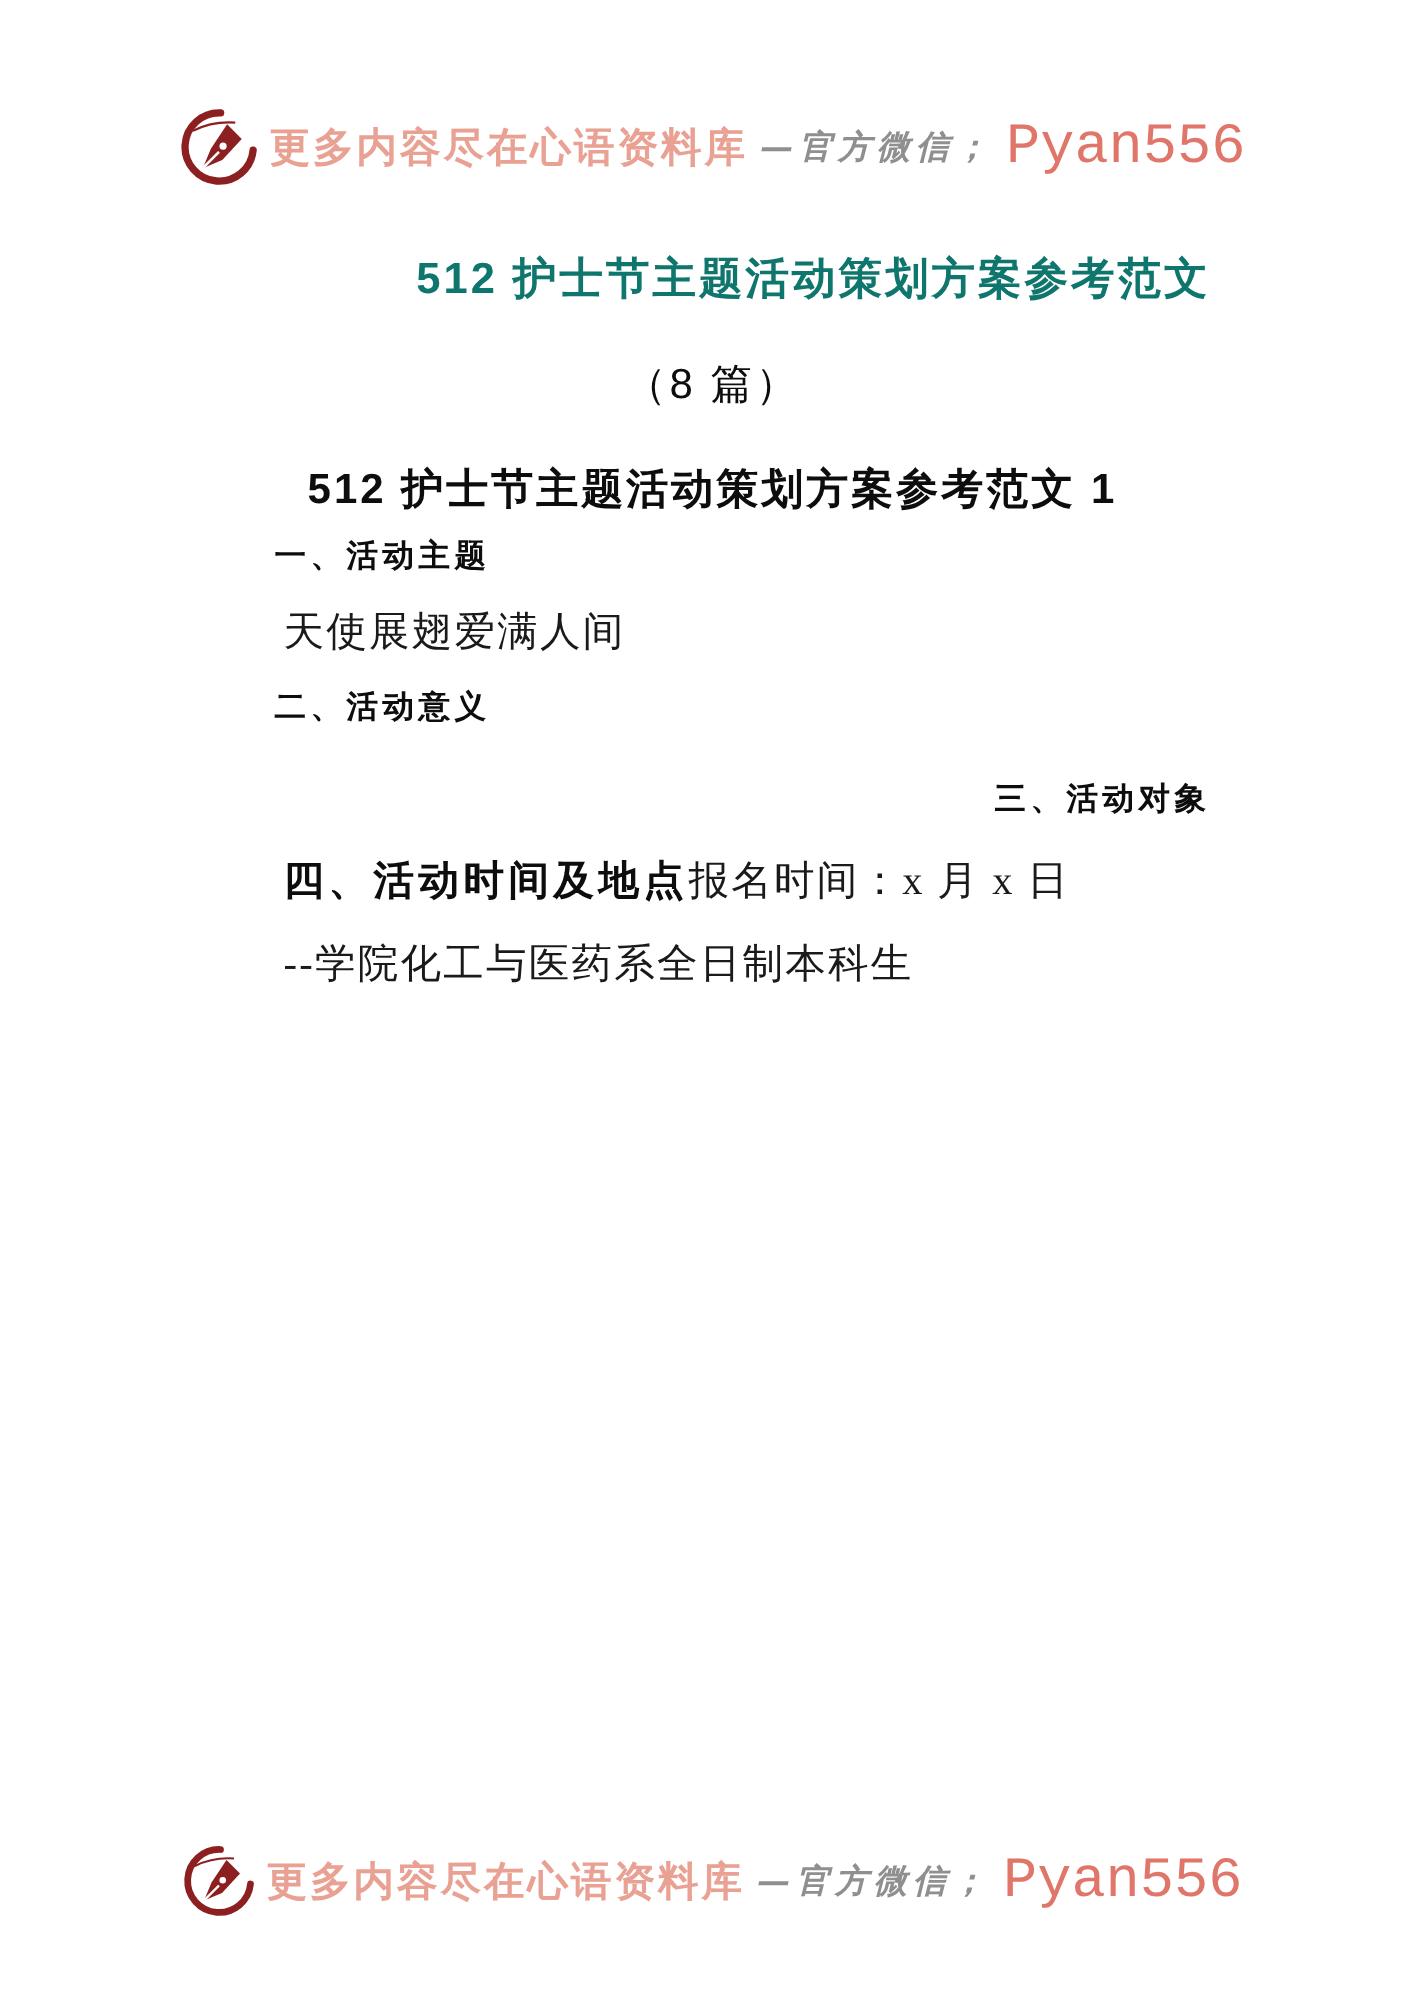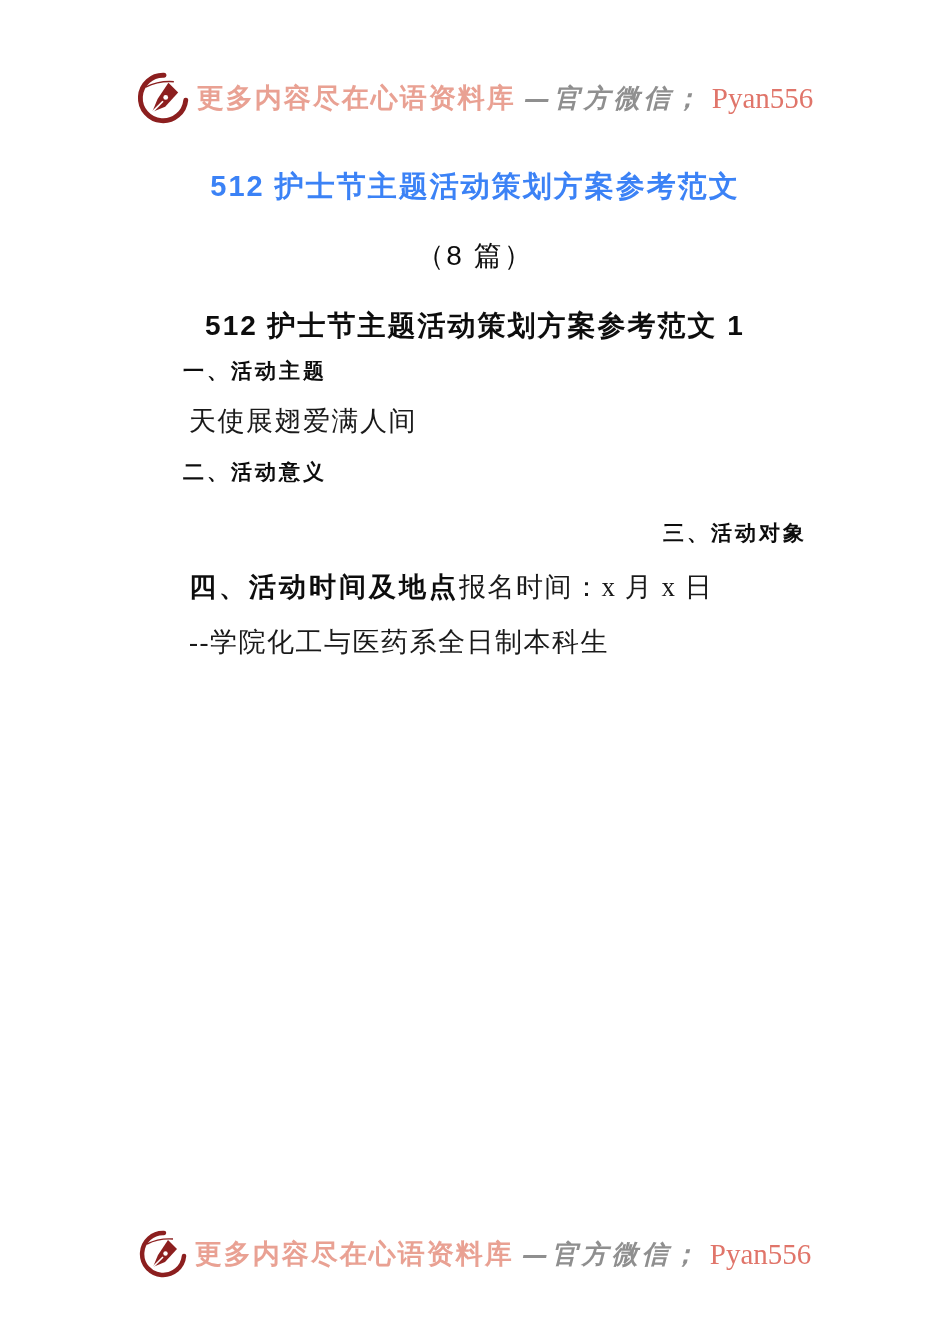--- a/index.html
+++ b/index.html
@@ -28,46 +28,46 @@
   .watermark.footer .wm-logo { width: 48px; height: 48px; }
   .wm-brand {
     color: #e9a193;
     font-size: 27px;
     letter-spacing: 2px;
     font-weight: 600;
     font-family: "Liberation Serif", "DejaVu Serif", serif;
   }
   .wm-wechat {
     color: #8f8f8f;
-    font-size: 26px;
+    font-size: 22px;
     font-style: italic;
     font-weight: 600;
     letter-spacing: 4px;
     font-family: "DejaVu Serif", serif;
     text-align: center;
   }
   .wm-account {
     color: #e0756a;
-    font-size: 29px;
-    font-family: Liberation Serif, serif;
+    font-size: 38px;
+    font-family: Liberation Mono, monospace;
   }
 
   
   .doc {
     margin: 0 143px 0 143px; 
   }
   .doc-title {
     margin: 40px 0 0 0;
-    text-align: center;
+    text-align: right;
     font-size: 29px;
     font-weight: 700;
     letter-spacing: 2px;
     line-height: 44px;
     font-family: "Liberation Sans", "DejaVu Sans", sans-serif;
-    color: #3b82f6;
+    color: #0f766e;
   }
   .doc-subtitle {
     margin-top: 26px;
     text-align: center;
     font-size: 28px;
     font-weight: 400;
     letter-spacing: 2px;
     line-height: 44px;
     font-family: "Liberation Sans", "DejaVu Sans", sans-serif;
     color: #0d0d0d;

